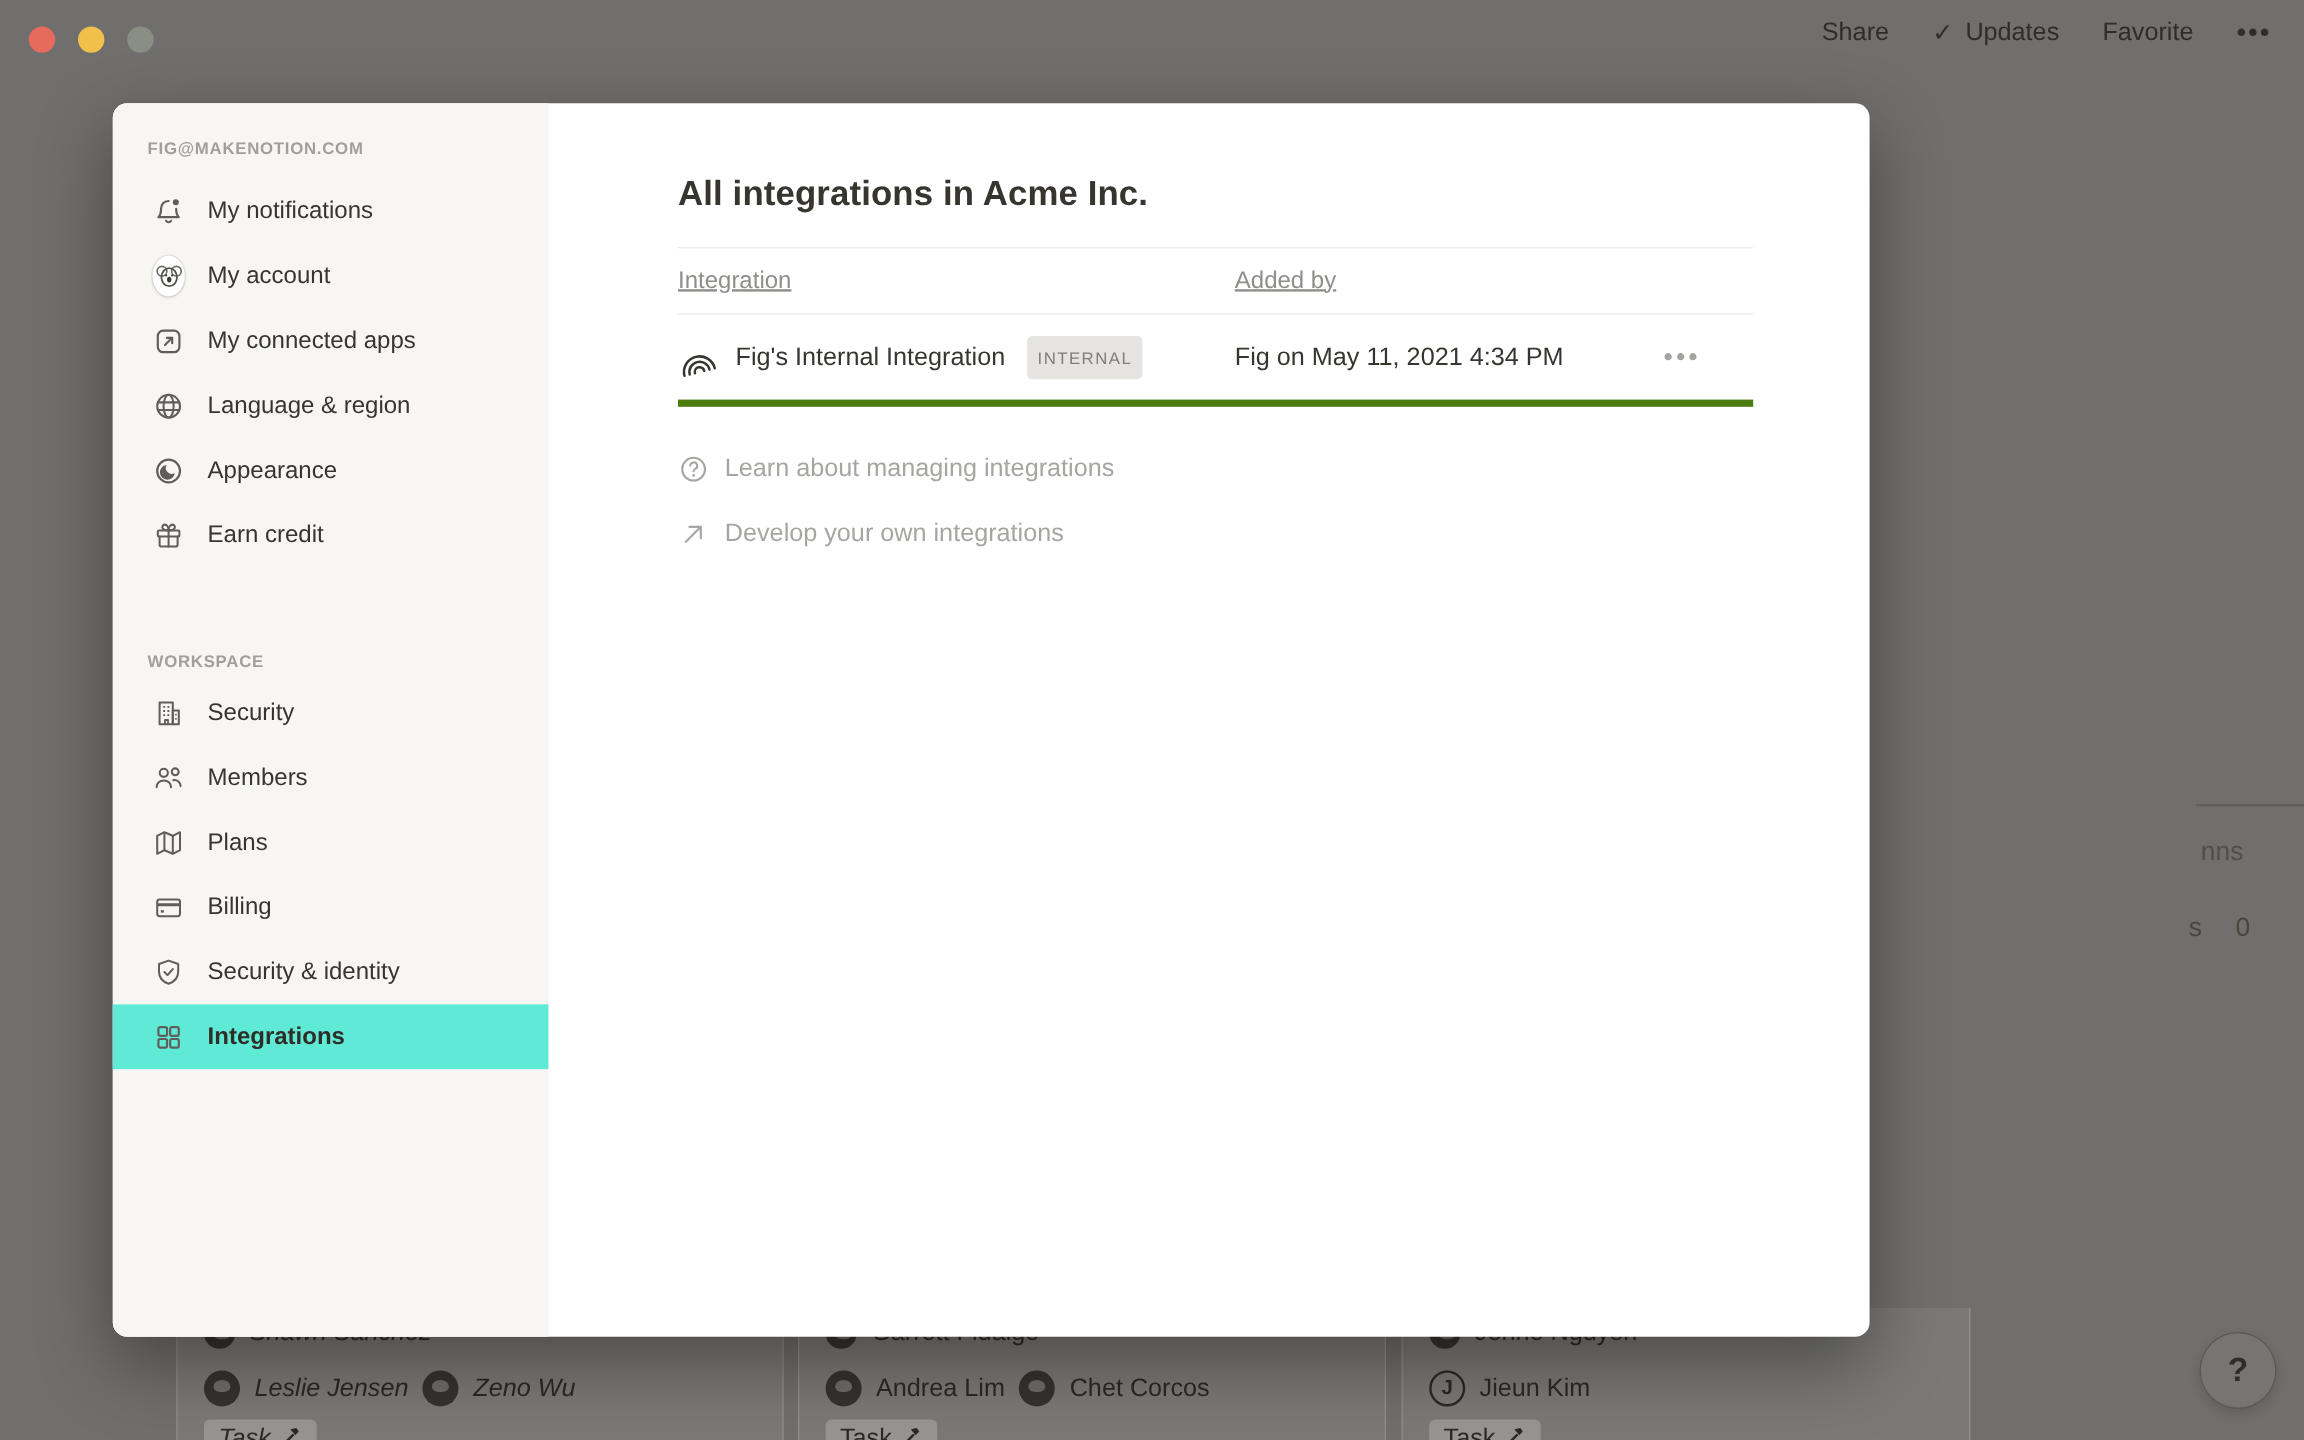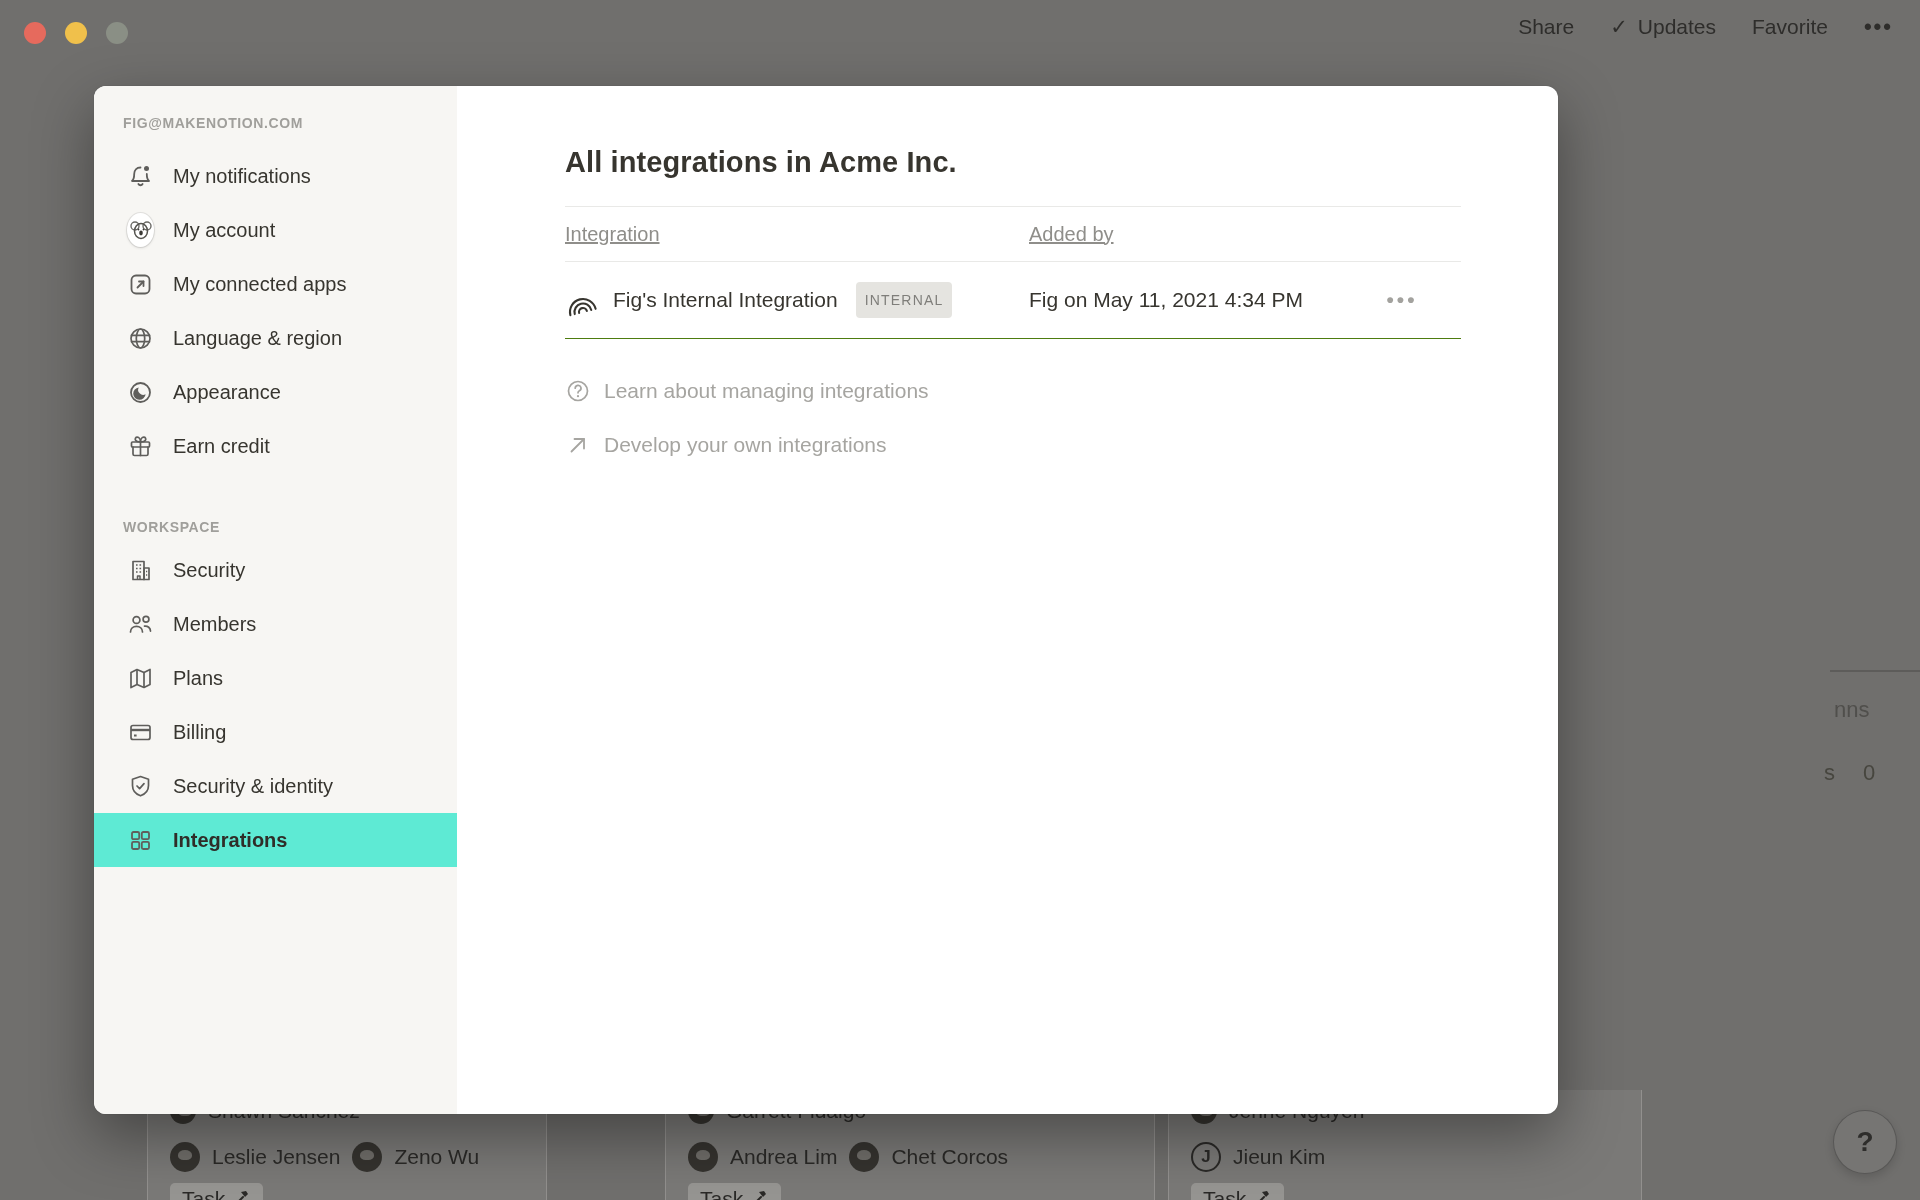--- a/index.html
+++ b/index.html
@@ -28,21 +28,21 @@
 
   
   .bg-col {
     position:absolute; top:1090px; height:110px;
     background:#7a7977;
     border-left:1px solid rgba(175,174,171,0.45);
     border-right:1px solid rgba(175,174,171,0.45);
     overflow:hidden;
     padding-left:22px;
   }
-  .bg-col1 { left:147px; width:400px; }
+  .bg-col1 { left:147px; width:506px;font-style:italic; }
   .bg-col2 { left:665px; width:490px; }
   .bg-col3 { left:1168px; width:474px; }
   .bg-row { position:absolute; display:flex; align-items:center; gap:12px; font-size:21px; color:#2a2927; }
   .bg-row-partial { top:8px; left:22px; }
   .bg-row-members { top:52px; left:22px; }
   .bg-avatar {
     width:30px; height:30px; border-radius:50%;
     background:#35332f; flex:0 0 auto;
     position:relative; overflow:hidden;
   }
@@ -101,21 +101,21 @@
     font-size:20px; color:#37352f;
   }
   .sb-item .sb-icon {
     width:27px; height:27px; margin-right:19px;
     display:flex; align-items:center; justify-content:center;
     color:#5f5e5b; flex:0 0 auto;
   }
   .sb-item svg { display:block; }
   .sb-item.sel { background:#5eead4; font-weight:700; color:#2f2d28; }
   .sb-section {
-    margin:46px 0 8px 29px;
+    margin:70px 0 8px 29px;
     font-size:14px; font-weight:600; letter-spacing:0.6px;
     color:#a09f9b;
   }
   .avatar-me {
     width:34px; height:34px; border-radius:50%;
     background:#ffffff; box-shadow:0 0 0 1px rgba(0,0,0,0.08), 0 1px 3px rgba(0,0,0,0.12);
     display:flex; align-items:center; justify-content:center;
     overflow:hidden;
   }
 
@@ -128,21 +128,21 @@
   .tbl-head {
     display:flex; align-items:center; height:56px;
     border-top:1px solid #e9e9e7; border-bottom:1px solid #e9e9e7;
     font-size:20px; color:#8f8e8a;text-decoration:underline;
   }
   .col-integration { width:464px; flex:0 0 464px; display:flex; align-items:center; }
   .col-added { flex:1; display:flex; align-items:center; }
   .col-actions { width:118px; flex:0 0 118px; display:flex; justify-content:center; }
   .tbl-row {
     display:flex; align-items:center; height:77px;
-    border-bottom:1px solid #4d7c0f;
+    border-bottom:6px solid #4d7c0f;
     font-size:21px; color:#37352f;
   }
   .integ-icon { width:36px; height:36px; margin-right:12px; flex:0 0 auto; }
   .badge {
     margin-left:18px;
     background:#e5e4e0; color:#7f7e7a;
     font-size:14px; font-weight:400; letter-spacing:1.2px;
     padding:10px 9px; border-radius:4px; white-space:nowrap;
   }
   .row-dots { color:#a3a29e; font-size:21px; letter-spacing:3px; font-weight:700; cursor:pointer; }

